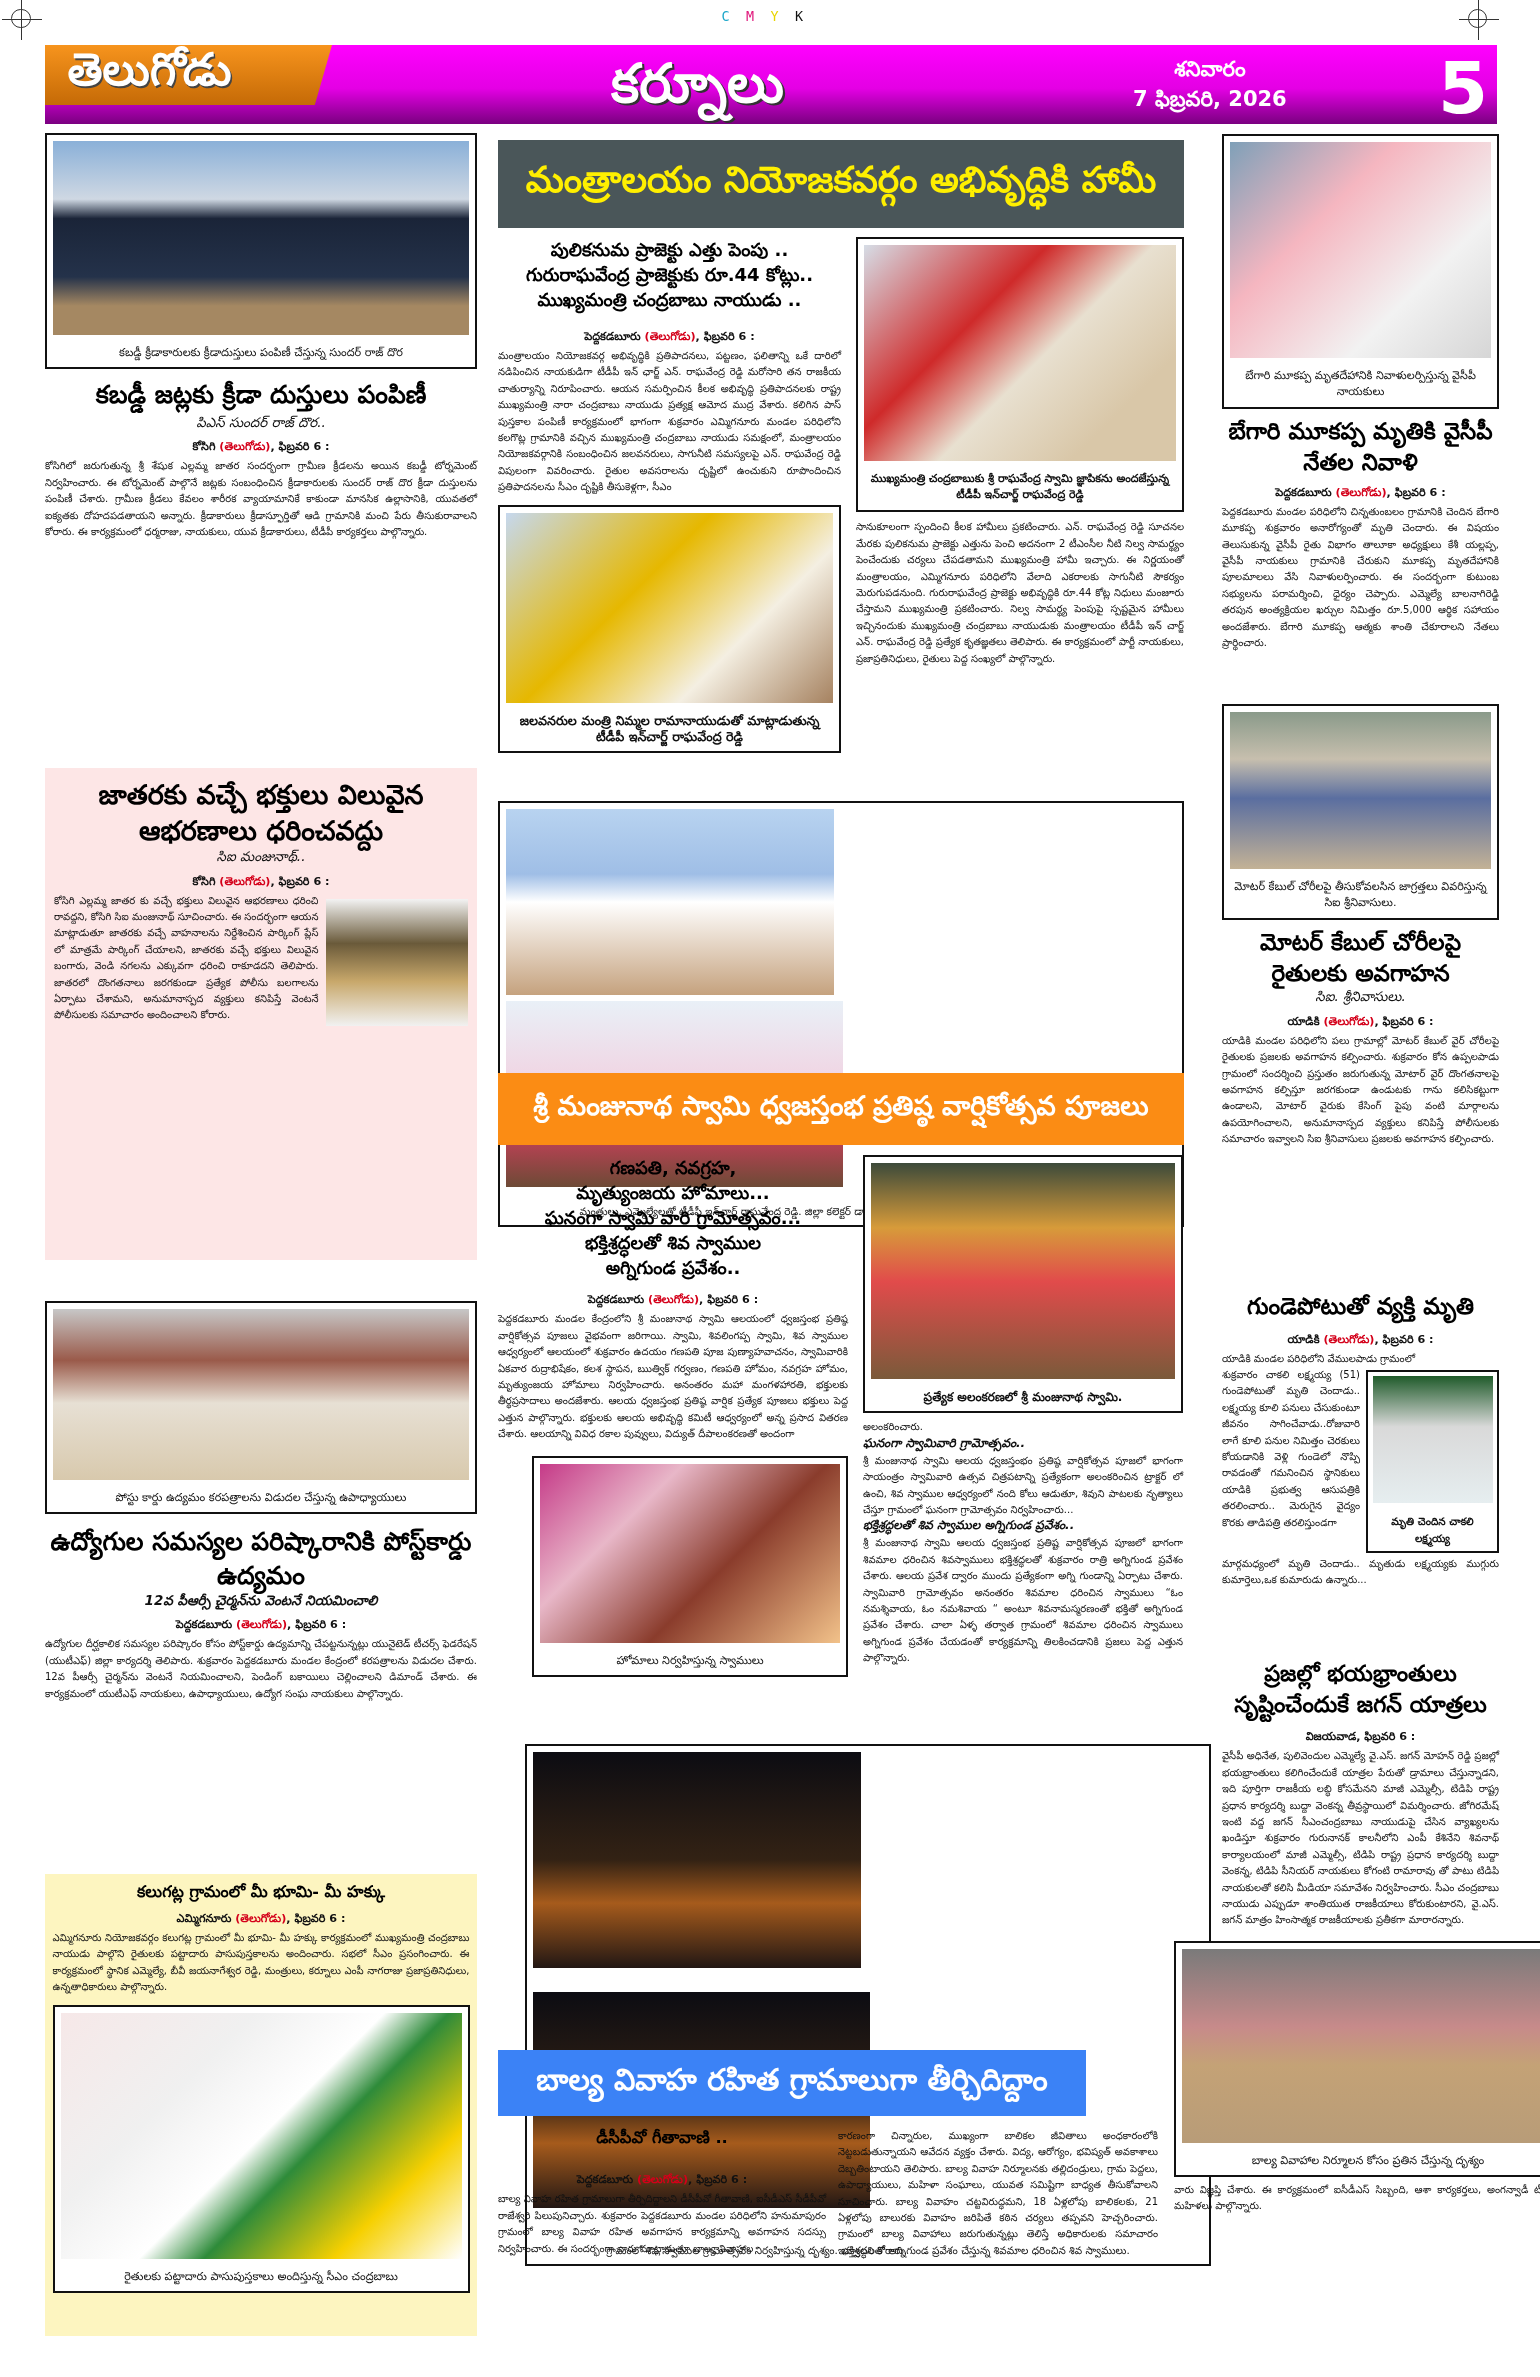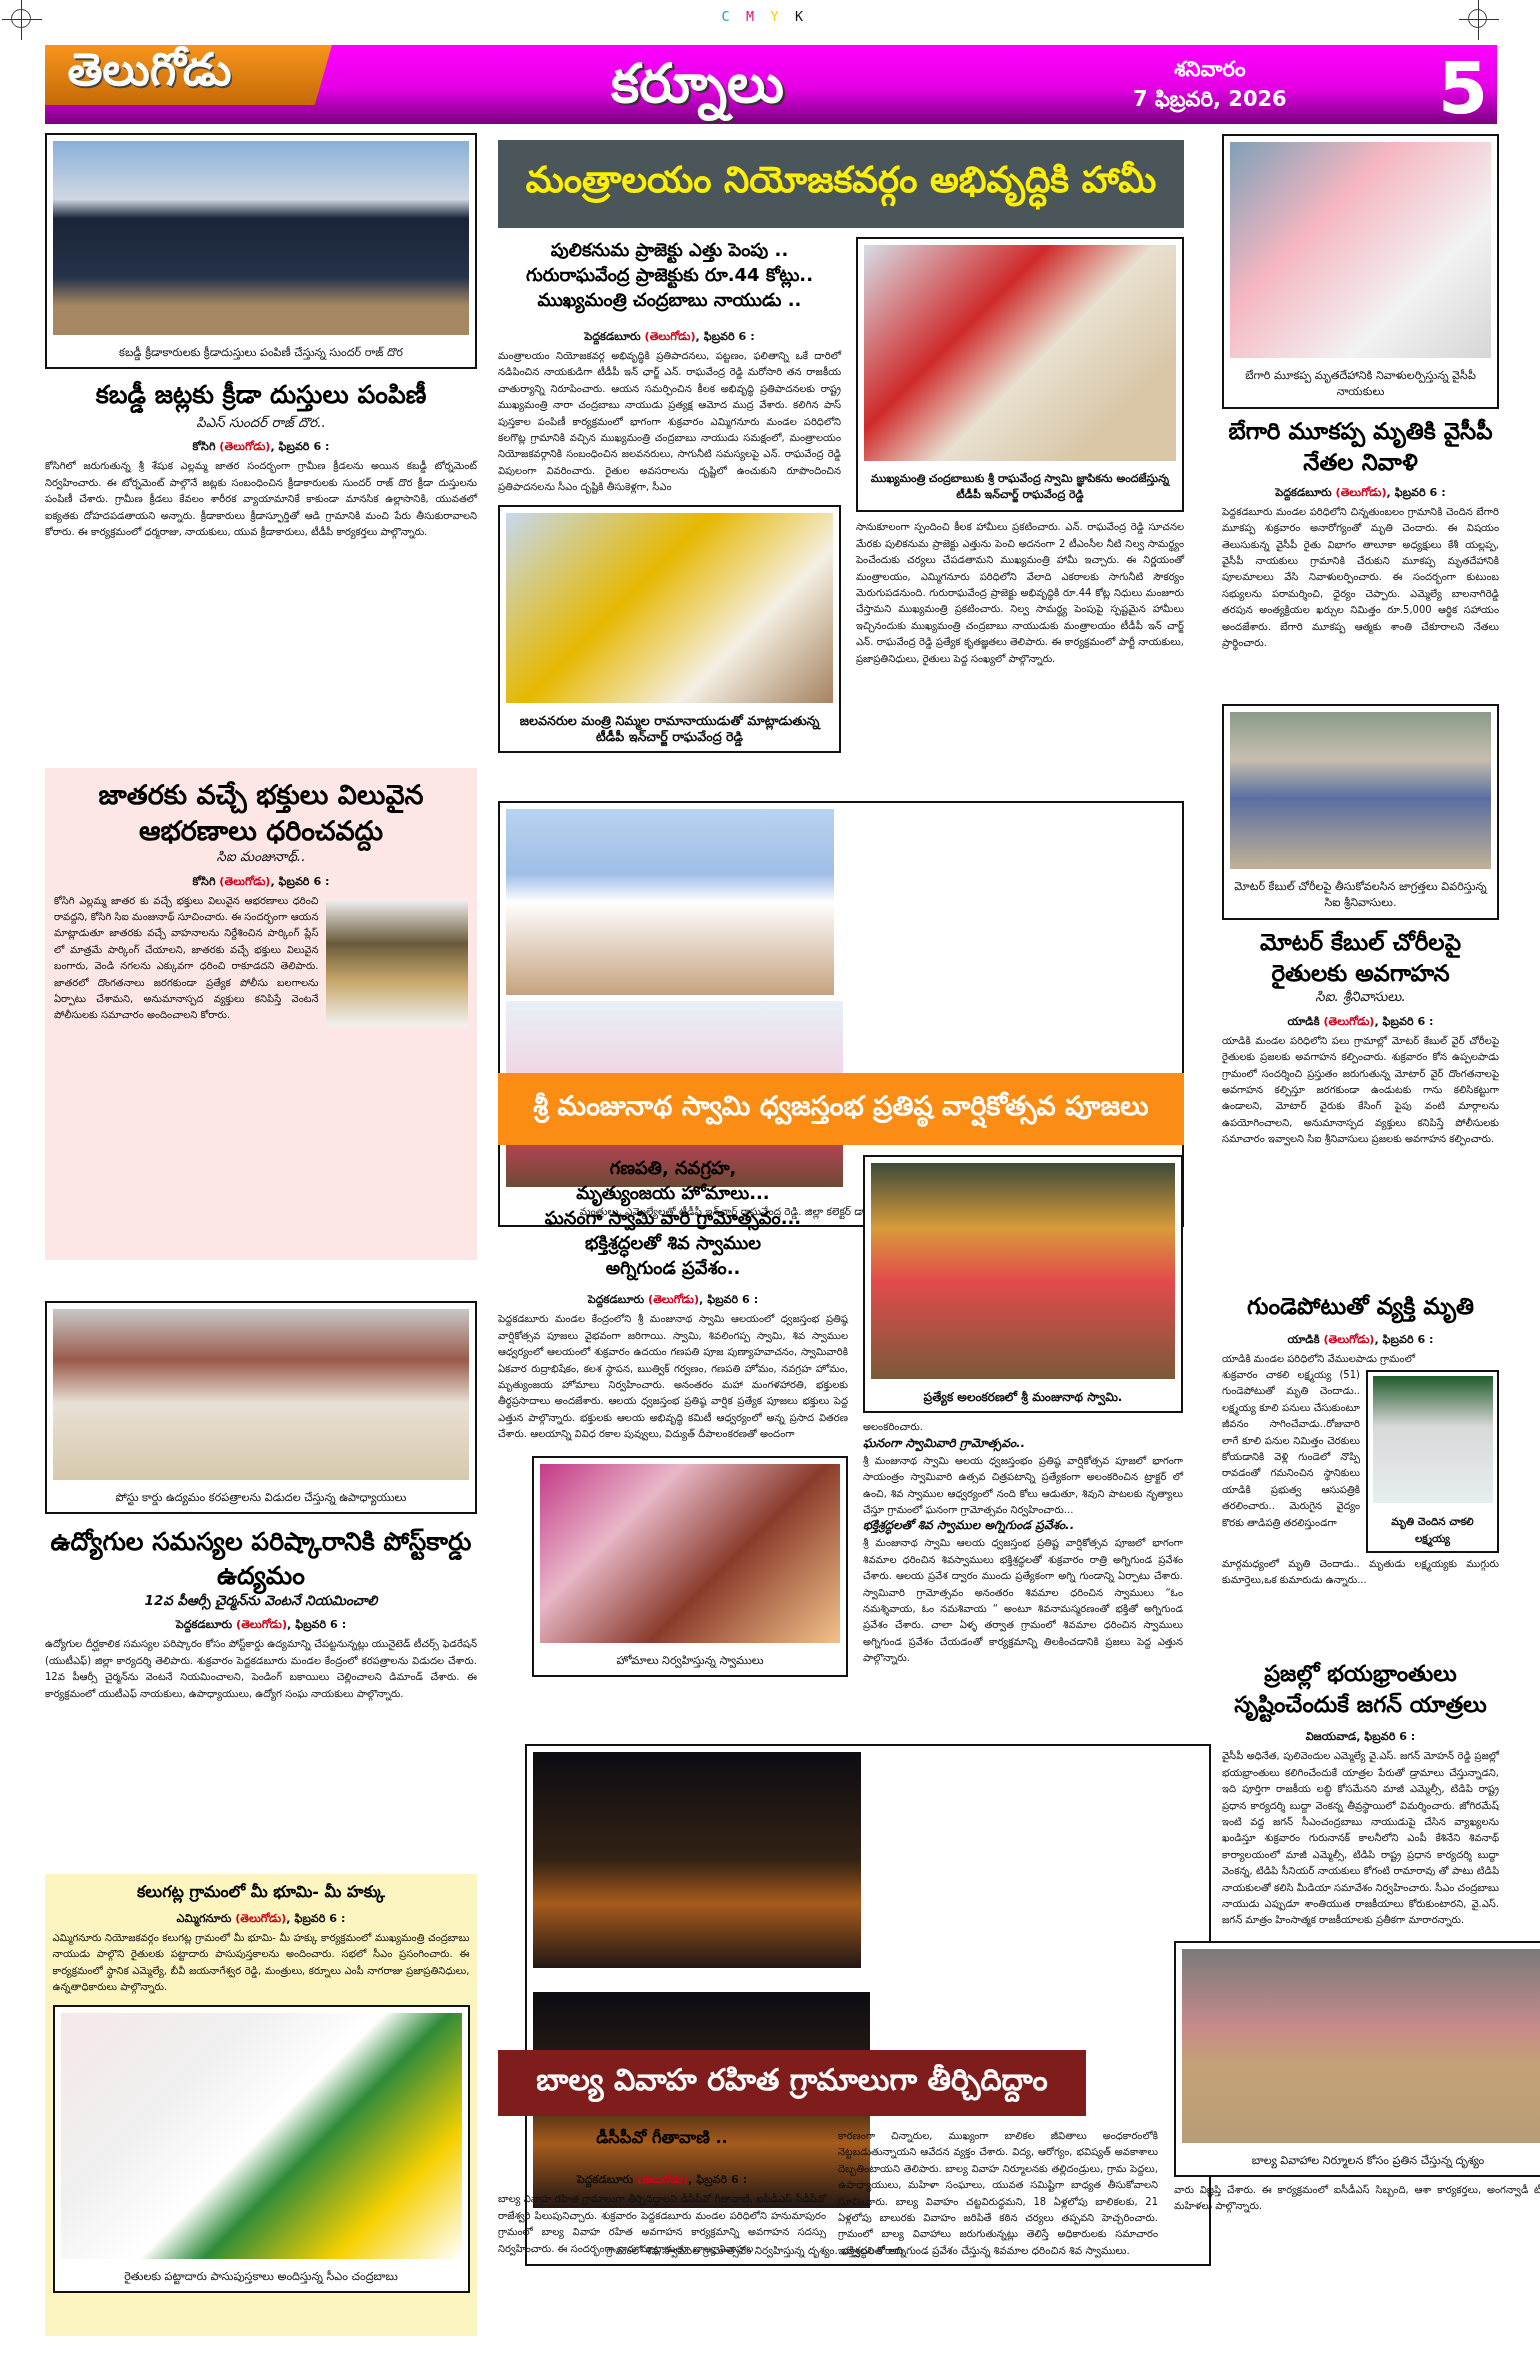--- a/index.html
+++ b/index.html
@@ -159,21 +159,21 @@
   <div style="font-weight:bold;font-style:italic;font-size:12px;">భక్తిశ్రద్ధలతో శివ స్వాముల అగ్నిగుండ ప్రవేశం..</div>
   <div class="body">శ్రీ మంజునాథ స్వామి ఆలయ ధ్వజస్తంభ ప్రతిష్ట వార్షికోత్సవ పూజలో భాగంగా శివమాల ధరించిన శివస్వాములు భక్తిశ్రద్ధలతో శుక్రవారం రాత్రి అగ్నిగుండ ప్రవేశం చేశారు. ఆలయ ప్రవేశ ద్వారం ముందు ప్రత్యేకంగా అగ్ని గుండాన్ని ఏర్పాటు చేశారు. స్వామివారి గ్రామోత్సవం అనంతరం శివమాల ధరించిన స్వాములు “ఓం నమశ్శివాయ, ఓం నమశివాయ “ అంటూ శివనామస్మరణంతో భక్తితో అగ్నిగుండ ప్రవేశం చేశారు. చాలా ఏళ్ళ తర్వాత గ్రామంలో శివమాల ధరించిన స్వాములు అగ్నిగుండ ప్రవేశం చేయడంతో కార్యక్రమాన్ని తిలకించడానికి ప్రజలు పెద్ద ఎత్తున పాల్గొన్నారు.</div>
 </div>
 
 <div class="abs photo" style="left:525px;top:1744px;width:686px;display:flex;flex-wrap:wrap;gap:24px;flex-direction:column;">
   <div class="img img-night" style="width:328px;"></div>
   <div class="img img-night" style="width:337px;"></div>
   <div class="caption" style="width:100%;font-size:10.4px;">గ్రామంలో శివ స్వాముల గ్రామోత్సవం నిర్వహిస్తున్న దృశ్యం. భక్తిశ్రద్ధలతో అగ్నిగుండ ప్రవేశం చేస్తున్న శివమాల ధరించిన శివ స్వాములు.</div>
 </div>
 
-<div class="abs banner" style="left:498px;top:2050px;width:588px;height:66px;background:#7f1d1d;color:#fff;font-size:30px;">బాల్య వివాహ రహిత గ్రామాలుగా తీర్చిదిద్దాం</div>
+<div class="abs banner" style="left:498px;top:2050px;width:588px;height:66px;background:#3b82f6;color:#fff;font-size:30px;">బాల్య వివాహ రహిత గ్రామాలుగా తీర్చిదిద్దాం</div>
 
 <div class="abs" style="left:498px;top:2128px;width:328px;">
   <div class="hl" style="font-size:16.4px;font-weight:bold;">డీసీపీవో గీతావాణి ..</div>
   <div class="dateline" style="margin-top:22.4px;"><span>పెద్దకడబూరు</span> <span class="brand">(తెలుగోడు)</span><span>, ఫిబ్రవరి 6 :</span></div>
   <div class="body">బాల్య వివాహ రహిత గ్రామాలుగా తీర్చిదిద్దాలని డీసీపీవో గీతావాణి, ఐసీడీఎస్ సీడీపీవో రాజేశ్వరి పిలుపునిచ్చారు. శుక్రవారం పెద్దకడబూరు మండల పరిధిలోని హనుమాపురం గ్రామంలో బాల్య వివాహ రహిత అవగాహన కార్యక్రమాన్ని అవగాహన సదస్సు నిర్వహించారు. ఈ సందర్భంగా వారు మాట్లాడుతూ బాల్య వివాహాల</div>
 </div>
 <div class="abs body" style="left:838px;top:2128px;width:320px;">కారణంగా చిన్నారుల, ముఖ్యంగా బాలికల జీవితాలు అంధకారంలోకి నెట్టబడుతున్నాయని ఆవేదన వ్యక్తం చేశారు. విద్య, ఆరోగ్యం, భవిష్యత్ అవకాశాలు దెబ్బతింటాయని తెలిపారు. బాల్య వివాహ నిర్మూలనకు తల్లిదండ్రులు, గ్రామ పెద్దలు, ఉపాధ్యాయులు, మహిళా సంఘాలు, యువత సమిష్టిగా బాధ్యత తీసుకోవాలని సూచించారు. బాల్య వివాహం చట్టవిరుద్ధమని, 18 ఏళ్లలోపు బాలికలకు, 21 ఏళ్లలోపు బాలురకు వివాహం జరిపితే కఠిన చర్యలు తప్పవని హెచ్చరించారు. గ్రామంలో బాల్య వివాహాలు జరుగుతున్నట్లు తెలిస్తే అధికారులకు సమాచారం ఇవ్వాలని కోరారు.</div>
 
 <div class="abs" style="left:1222px;top:134px;width:277px;">
   <div class="photo">

